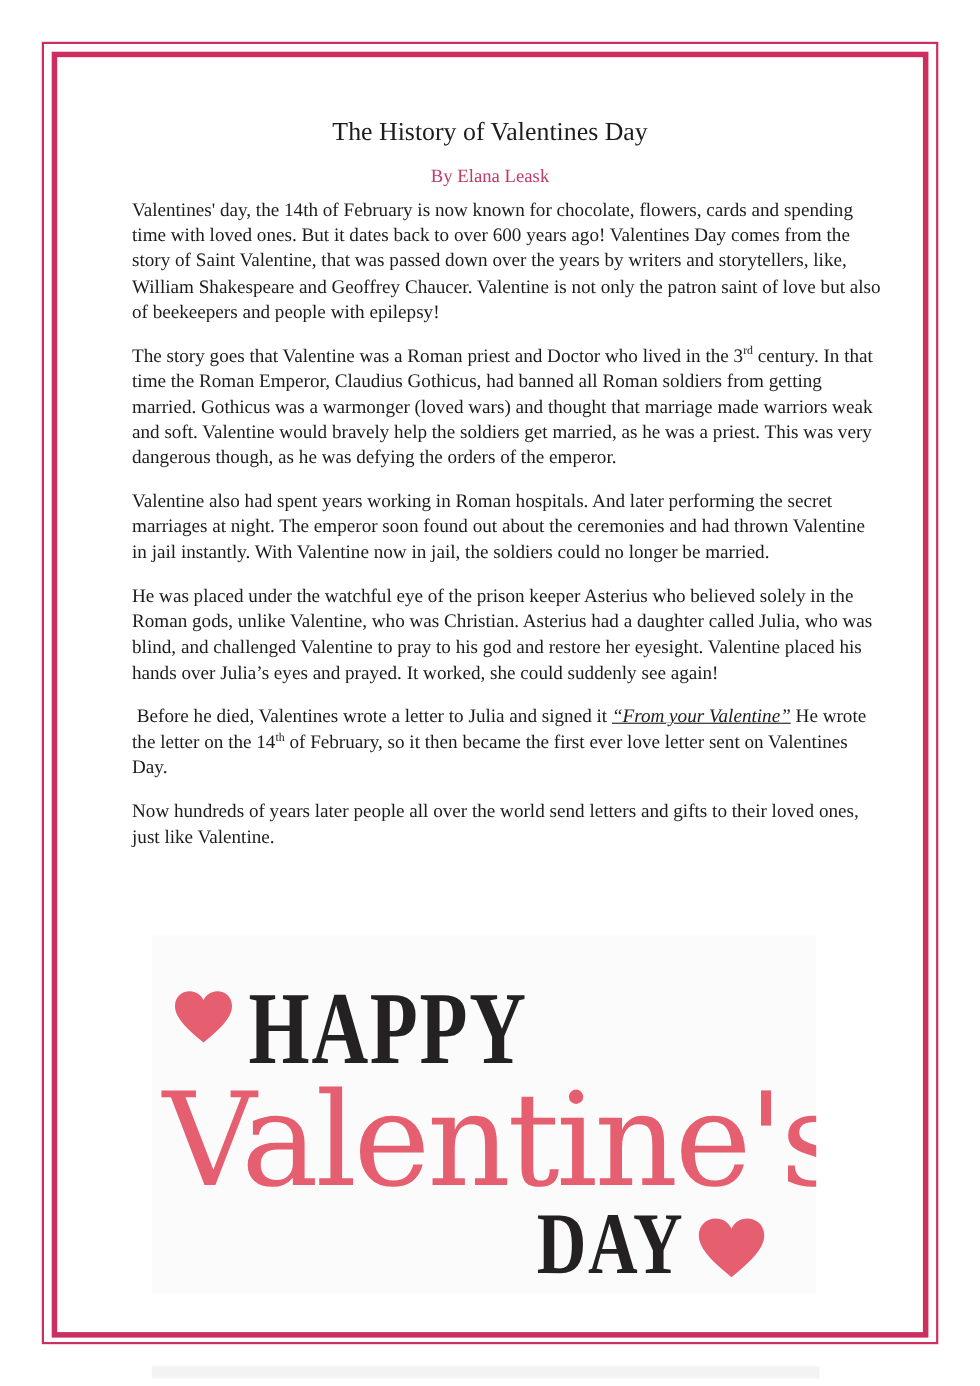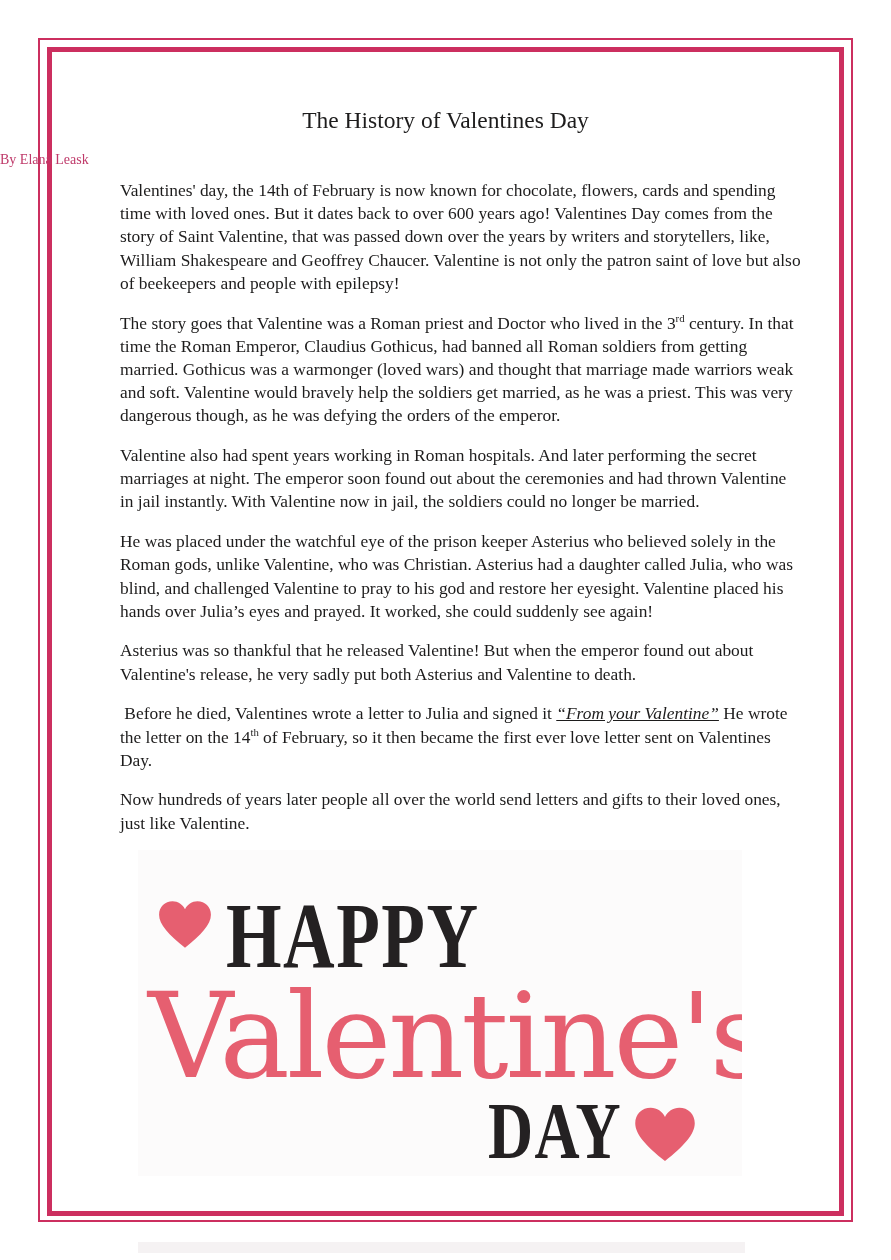--- a/index.html
+++ b/index.html
@@ -31,21 +31,22 @@
     pointer-events:none;
   }
   .doc-title{
     position:absolute;left:0;top:106px;width:100%;
     text-align:center;
     font-size:23.5px;line-height:28px;
     color:var(--text);
   }
   .doc-byline{
     position:absolute;left:0;top:149px;width:100%;
-    font-size:14px;line-height:22px;
+    text-align:center;
+    font-size:17px;line-height:22px;
     color:var(--byline);
   }
   .article-body{
     position:absolute;left:120px;top:179px;width:684px;
     font-size:17.4px;line-height:23.2px;
     text-align:left;
   }
   .article-body p{
     margin:0 0 16.5px 0;
     white-space:pre-wrap;
@@ -102,21 +103,20 @@
   <div class="border-inner"></div>
 
   <div class="doc-title">The History of Valentines Day</div>
   <div class="doc-byline">By Elana Leask</div>
 
   <div class="article-body">
       <p><span>Valentines' day, the 14th of February is now known for chocolate, flowers, cards and spending time with loved ones. But it dates back to over 600 years ago! Valentines Day comes from the story of Saint Valentine, that was passed down over the years by writers and storytellers, like, William Shakespeare and Geoffrey Chaucer. Valentine is not only the patron saint of love but also of beekeepers and people with epilepsy!</span></p>
       <p><span>The story goes that Valentine was a Roman priest and Doctor who lived in the 3</span><sup>rd</sup><span> century. In that time the Roman Emperor, Claudius Gothicus, had banned all Roman soldiers from getting married. Gothicus was a warmonger (loved wars) and thought that marriage made warriors weak and soft. Valentine would bravely help the soldiers get married, as he was a priest. This was very dangerous though, as he was defying the orders of the emperor.</span></p>
       <p><span>Valentine also had spent years working in Roman hospitals. And later performing the secret marriages at night. The emperor soon found out about the ceremonies and had thrown Valentine in jail instantly. With Valentine now in jail, the soldiers could no longer be married.</span></p>
       <p><span>He was placed under the watchful eye of the prison keeper Asterius who believed solely in the Roman gods, unlike Valentine, who was Christian. Asterius had a daughter called Julia, who was blind, and challenged Valentine to pray to his god and restore her eyesight. Valentine placed his hands over Julia’s eyes and prayed. It worked, she could suddenly see again!</span></p>
-      <p><span>Asterius was so thankful that he released Valentine! But when the emperor found out about Valentine's release, he very sadly put both Asterius and Valentine to death.</span></p>
       <p><span> Before he died, Valentines wrote a letter to Julia and signed it </span><i>“From your Valentine”</i><span> He wrote the letter on the 14</span><sup>th</sup><span> of February, so it then became the first ever love letter sent on Valentines Day.</span></p>
       <p><span>Now hundreds of years later people all over the world send letters and gifts to their loved ones, just like Valentine.</span></p>
     </div>
 
   <div class="banner">
     <span class="heart-left">
       <svg viewBox="0 0 100 92" xmlns="http://www.w3.org/2000/svg">
         <path fill="#e65f70" d="M50 88 C20 64 2 45 2 27 C2 12 13 2 27 2 C37 2 46 8 50 17 C54 8 63 2 73 2 C87 2 98 12 98 27 C98 45 80 64 50 88 Z"></path>
       </svg>
     </span>

